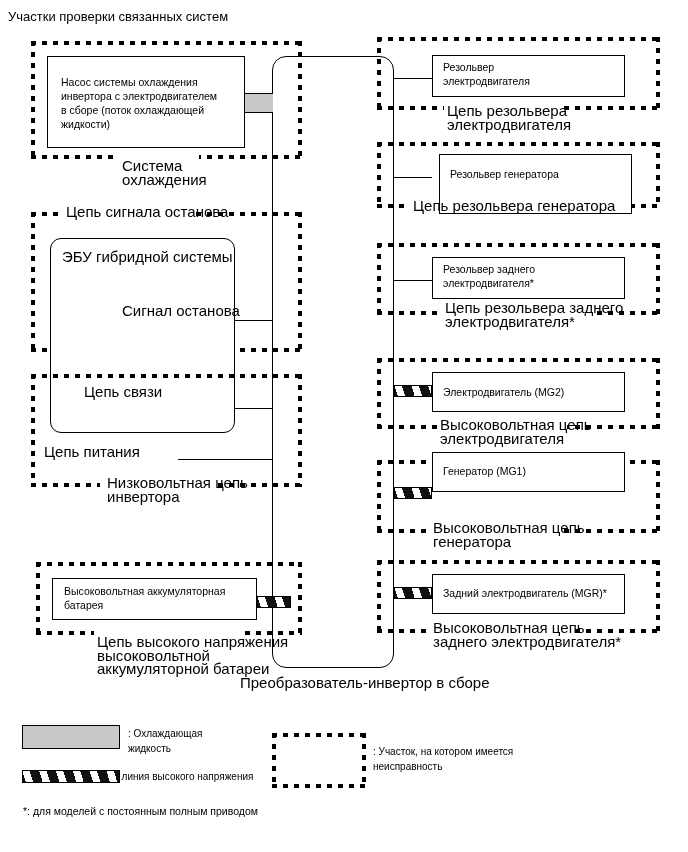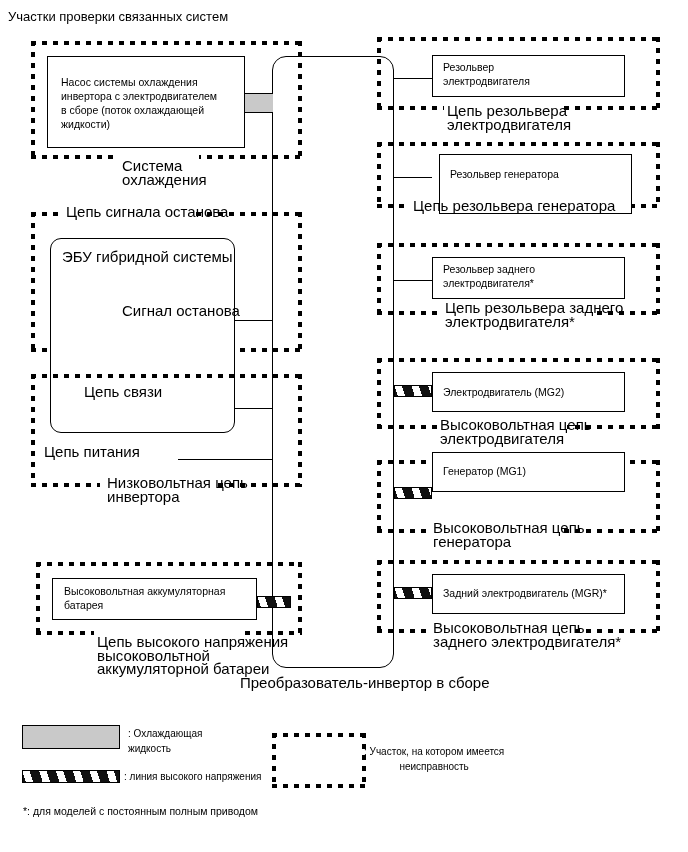--- a/index.html
+++ b/index.html
@@ -190,19 +190,19 @@
 </div>
 <div class="hv" style="left:394px;top:587px;width:38px;height:12px;"></div>
 <div class="txt" style="left:433px;top:621px;">Высоковольтная цепь
 заднего электродвигателя*</div>
 
 <div class="legend-grey" style="left:22px;top:725px;width:98px;height:24px;"></div>
 <div class="legend-txt" style="left:128px;top:726px;">: Охлаждающая
 жидкость</div>
 
 <div class="hv" style="left:22px;top:770px;width:98px;height:13px;"></div>
-<div class="legend-txt" style="left:124px;top:769px;">: линия высокого напряжения</div>
+<div class="legend-txt" style="left:116px;top:769px;">: линия высокого напряжения</div>
 
 <div class="dbox" style="left:272px;top:733px;width:94px;height:55px;"></div>
-<div class="legend-txt" style="left:364px;top:744px;text-align:center;">: Участок, на котором имеется
+<div class="legend-txt" style="left:373px;top:744px;">: Участок, на котором имеется
 неисправность</div>
 
 <div class="footnote" style="left:23px;top:805px;">*: для моделей с постоянным полным приводом</div>
 
 </body></html>

